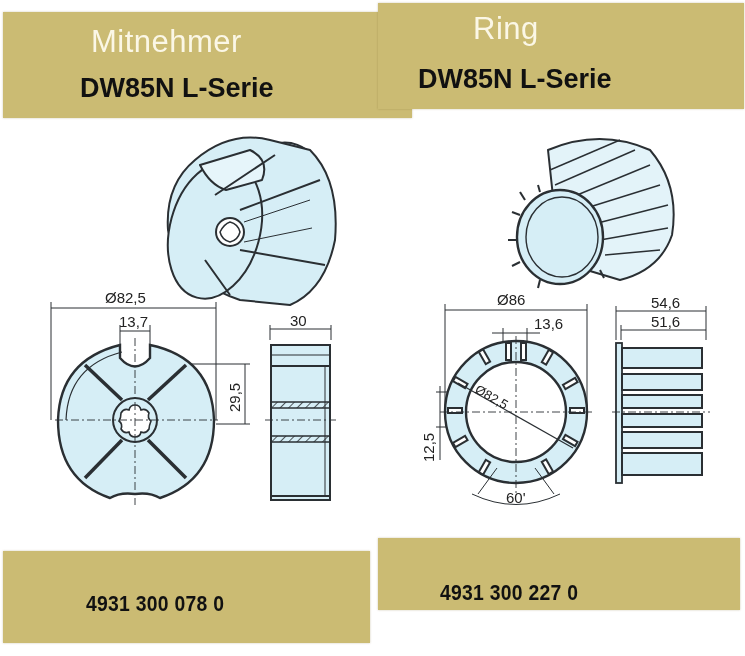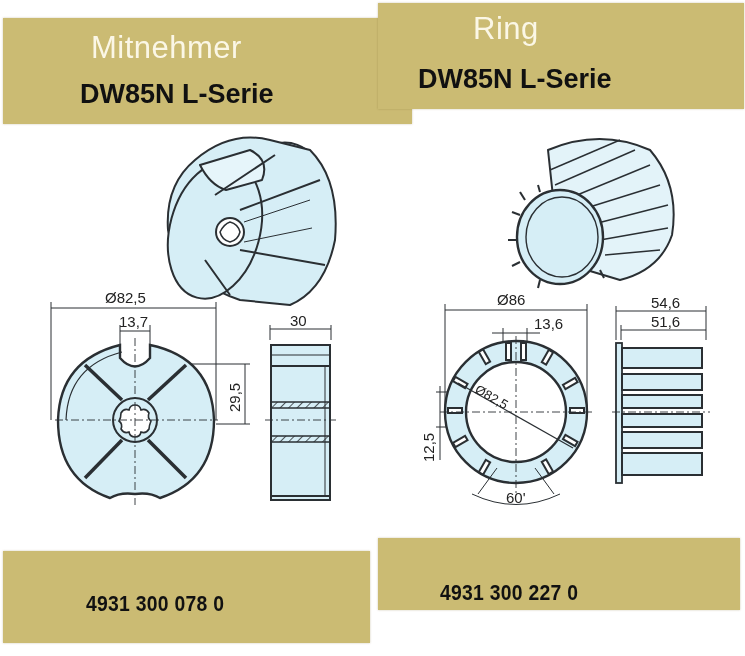--- a/index.html
+++ b/index.html
@@ -1,18 +1,18 @@
 <!DOCTYPE html>
 <html><head>
 <meta charset="utf-8">
 <style>
   html, body { margin: 0; padding: 0; background: #ffffff; }
   body { width: 745px; height: 656px; position: relative; overflow: hidden; font-family: "Liberation Sans", sans-serif; }
   .bar { position: absolute; background: #cbbb73; box-shadow: 0 0 2px rgba(120,100,40,0.35); }
-  .hdr-left { left: 3px; top: 18px; width: 409px; height: 106px; }
+  .hdr-left { left: 3px; top: 12px; width: 409px; height: 106px; }
   .hdr-right { left: 378px; top: 3px; width: 366px; height: 106px; }
   .ftr-left { left: 3px; top: 551px; width: 367px; height: 92px; }
   .ftr-right { left: 378px; top: 538px; width: 362px; height: 72px; }
   .title { position: absolute; color: #fbf7e6; font-size: 31px; font-weight: normal; letter-spacing: 0.5px; }
   .subtitle { position: absolute; color: #111; font-size: 27px; font-weight: bold; text-align: center; }
   .partno { position: absolute; color: #111; font-size: 22px; font-weight: bold; letter-spacing: 0.3px; transform: scaleX(0.88); transform-origin: left center; }
   .drawing { position: absolute; }
   .dim { font-family: "Liberation Sans", sans-serif; font-size: 15px; fill: #222; }
 </style>
 </head>

